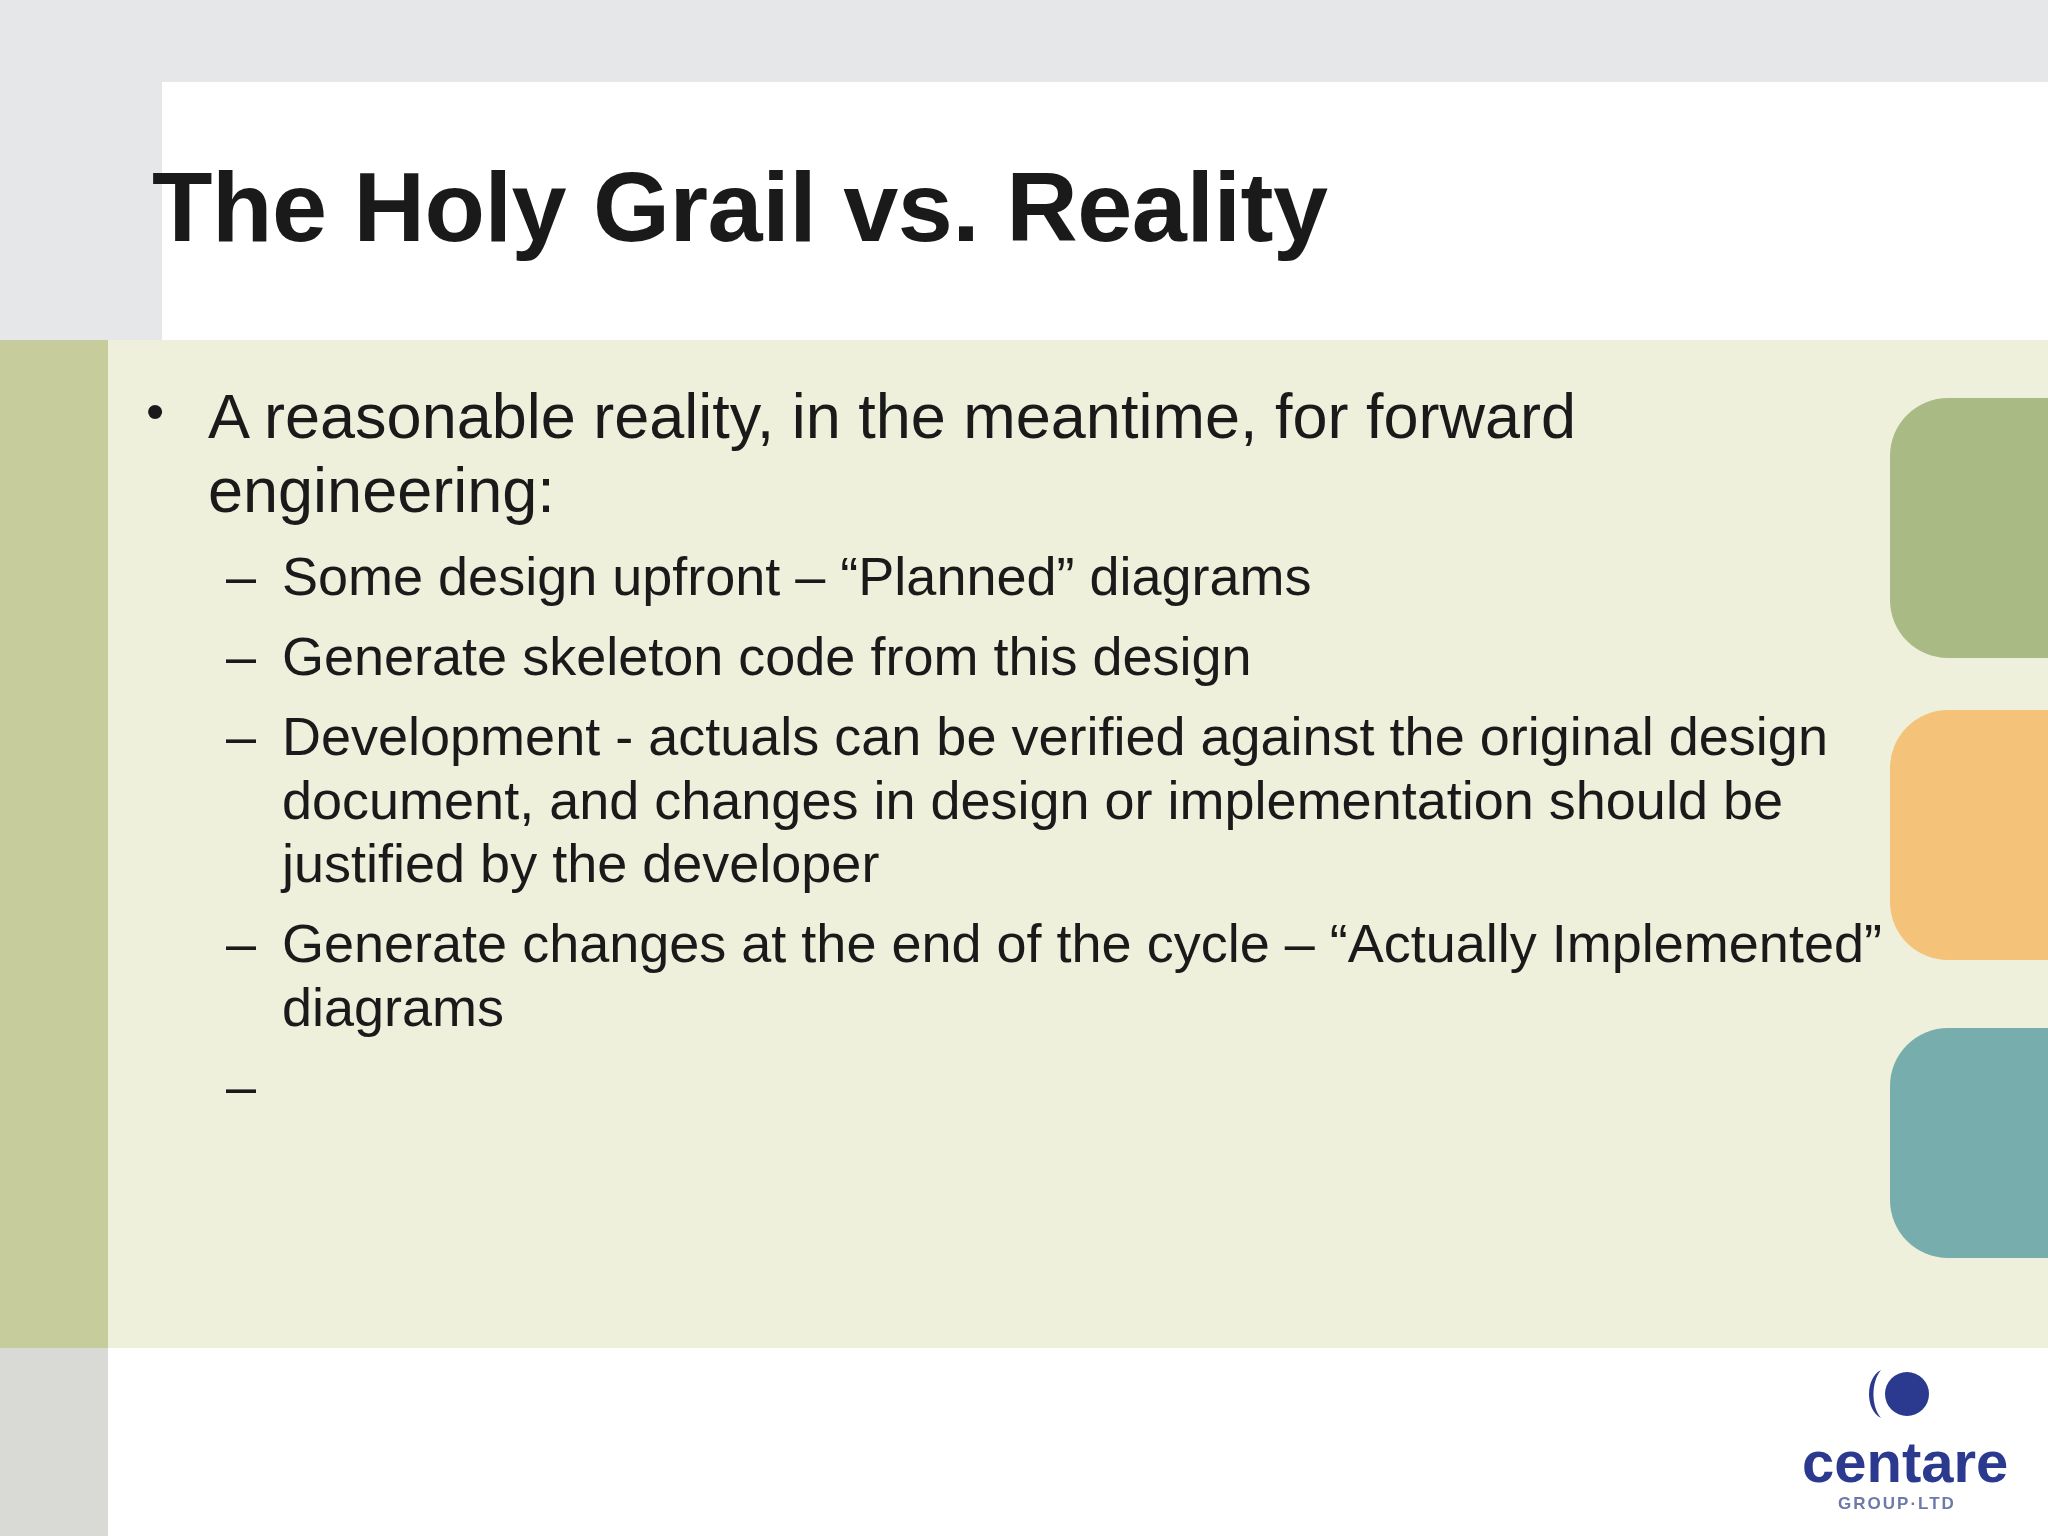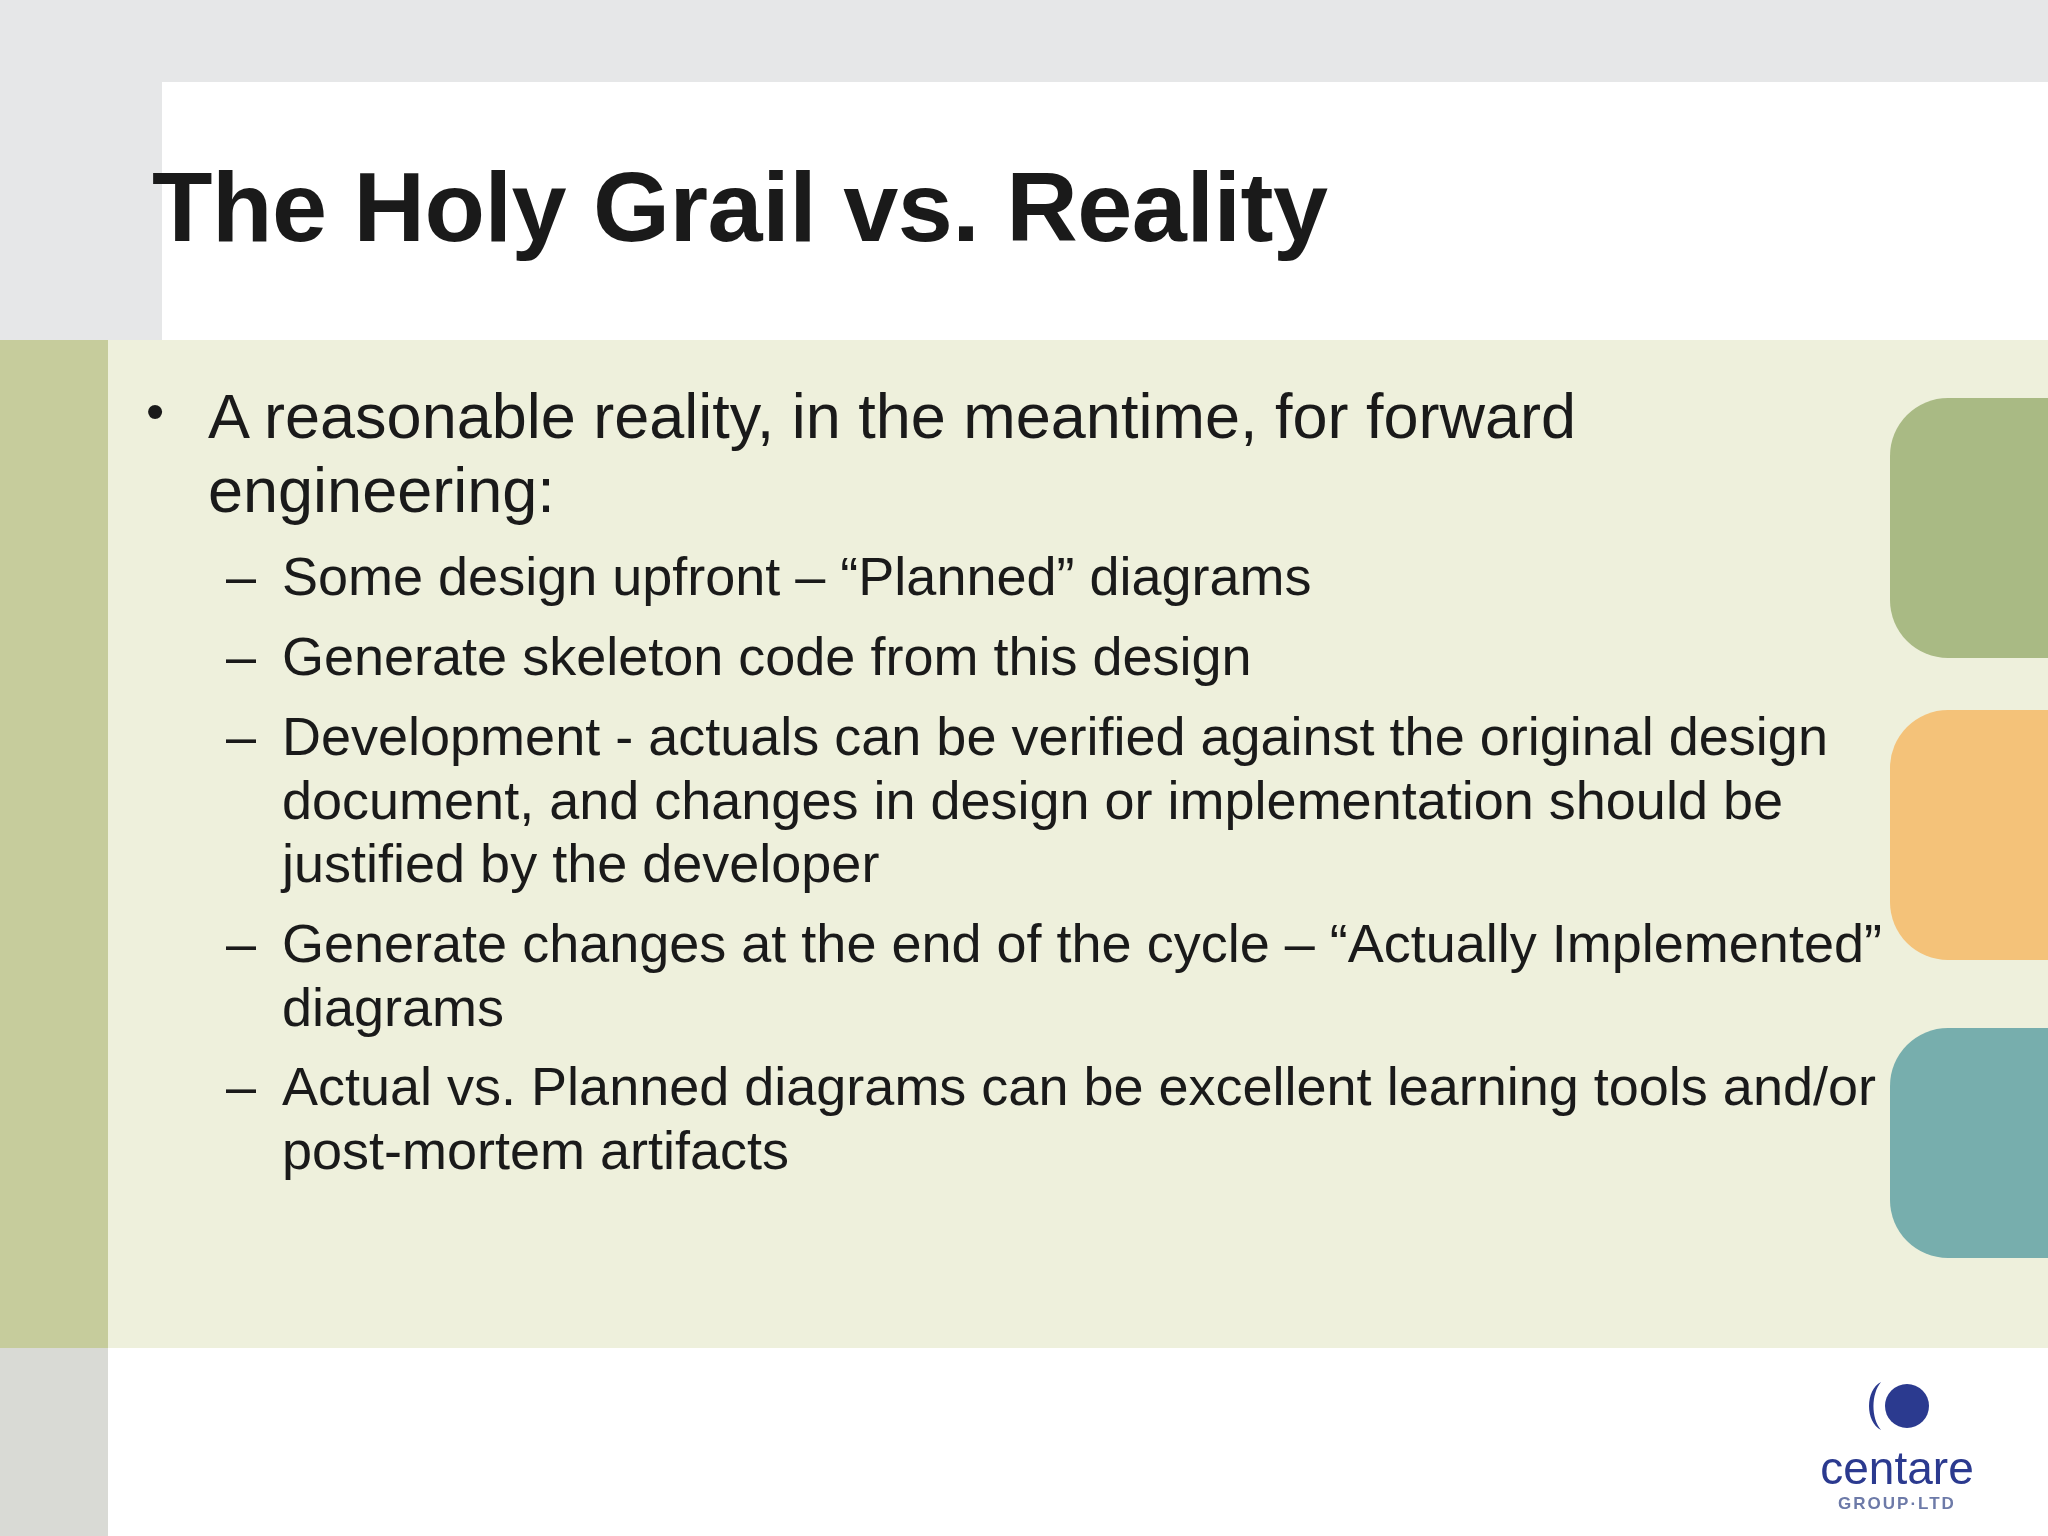--- a/index.html
+++ b/index.html
@@ -171,23 +171,23 @@
     width: 190px;
     text-align: center;
   }
   .logo-mark {
     height: 58px;
     display: flex;
     align-items: center;
     justify-content: center;
   }
   .logo-word {
-    font-size: 46px;
+    font-size: 58px;
     color: #2b3a8f;
-    font-weight: 400;
+    font-weight: 700;
     letter-spacing: 0px;
     line-height: 1;
     margin-top: 10px;
   }
   .logo-sub {
     font-size: 17px;
     color: #6d7aa8;
     letter-spacing: 2px;
     margin-top: 3px;
     font-weight: bold;
@@ -245,21 +245,20 @@
 
     <div class="bullet-l2">
       <span class="marker">–</span>
       <span><b>Generate</b><span> changes at the end of the cycle – </span><b>“Actually Implemented” diagrams</b></span>
     </div>
 
     <div class="sp-small"></div>
 
     <div class="bullet-l2">
       <span class="marker">–</span>
-      <span><span>Actual vs. Planned diagrams can be excellent </span><b>learning tools</b><span> and/or post-mortem artifacts</span></span>
     </div>
 
   </div>
 
   <div class="logo">
     <div class="logo-mark">
       <svg width="76" height="56" viewBox="0 0 76 56" aria-hidden="true">
         <path d="M22 4 C6 12, 6 44, 22 52 C12 40, 12 16, 22 4 Z" fill="#2b3a8f"></path>
         <circle cx="48" cy="28" r="22" fill="#2b3a8f"></circle>
       </svg>

